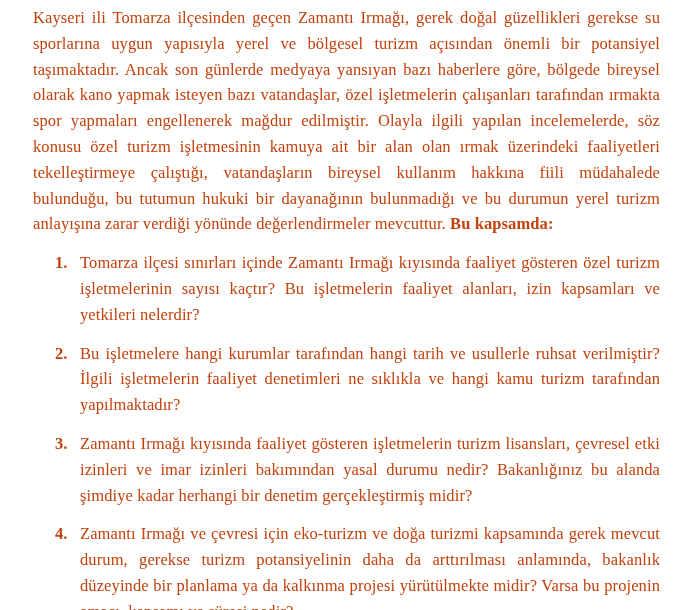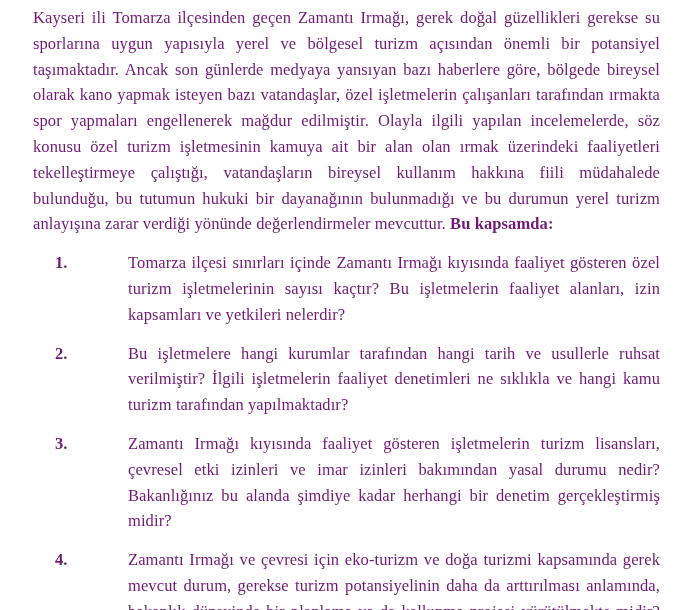--- a/index.html
+++ b/index.html
@@ -8,21 +8,21 @@
     background: #ffffff;
   }
   .page {
     position: relative;
     width: 689px;
     height: 610px;
     background: #ffffff;
     box-sizing: border-box;
     padding: 5px 29px 0 33px;
     font-family: "Liberation Serif", "DejaVu Serif", serif;
-    color: #701a75;
+    color: #c2410c;
     overflow: hidden;
   }
   .intro {
     margin: 0;
     font-size: 16.5px;
     line-height: 25.8px;
     text-align: justify;
     letter-spacing: 0.1px;
   }
   .intro .bold {
@@ -40,21 +40,20 @@
   .question-number {
     flex: 0 0 25px;
     margin-left: 22px;
     font-weight: bold;
     text-align: left;
   }
   .question-text {
     flex: 1;
     text-align: justify;
     letter-spacing: 0.1px;
-    margin-left: 48px;
   }
 </style>
 </head>
 <body>
 
 <div class="page">
 
   <p class="intro"><span>Kayseri ili Tomarza ilçesinden geçen Zamantı Irmağı, gerek doğal güzellikleri gerekse su sporlarına uygun yapısıyla yerel ve bölgesel turizm açısından önemli bir potansiyel taşımaktadır. Ancak son günlerde medyaya yansıyan bazı haberlere göre, bölgede bireysel olarak kano yapmak isteyen bazı vatandaşlar, özel işletmelerin çalışanları tarafından ırmakta spor yapmaları engellenerek mağdur edilmiştir. Olayla ilgili yapılan incelemelerde, söz konusu özel turizm işletmesinin kamuya ait bir alan olan ırmak üzerindeki faaliyetleri tekelleştirmeye çalıştığı, vatandaşların bireysel kullanım hakkına fiili müdahalede bulunduğu, bu tutumun hukuki bir dayanağının bulunmadığı ve bu durumun yerel turizm anlayışına zarar verdiği yönünde değerlendirmeler mevcuttur. </span><span class="bold">Bu kapsamda:</span></p>
 
   <div class="question-list">

